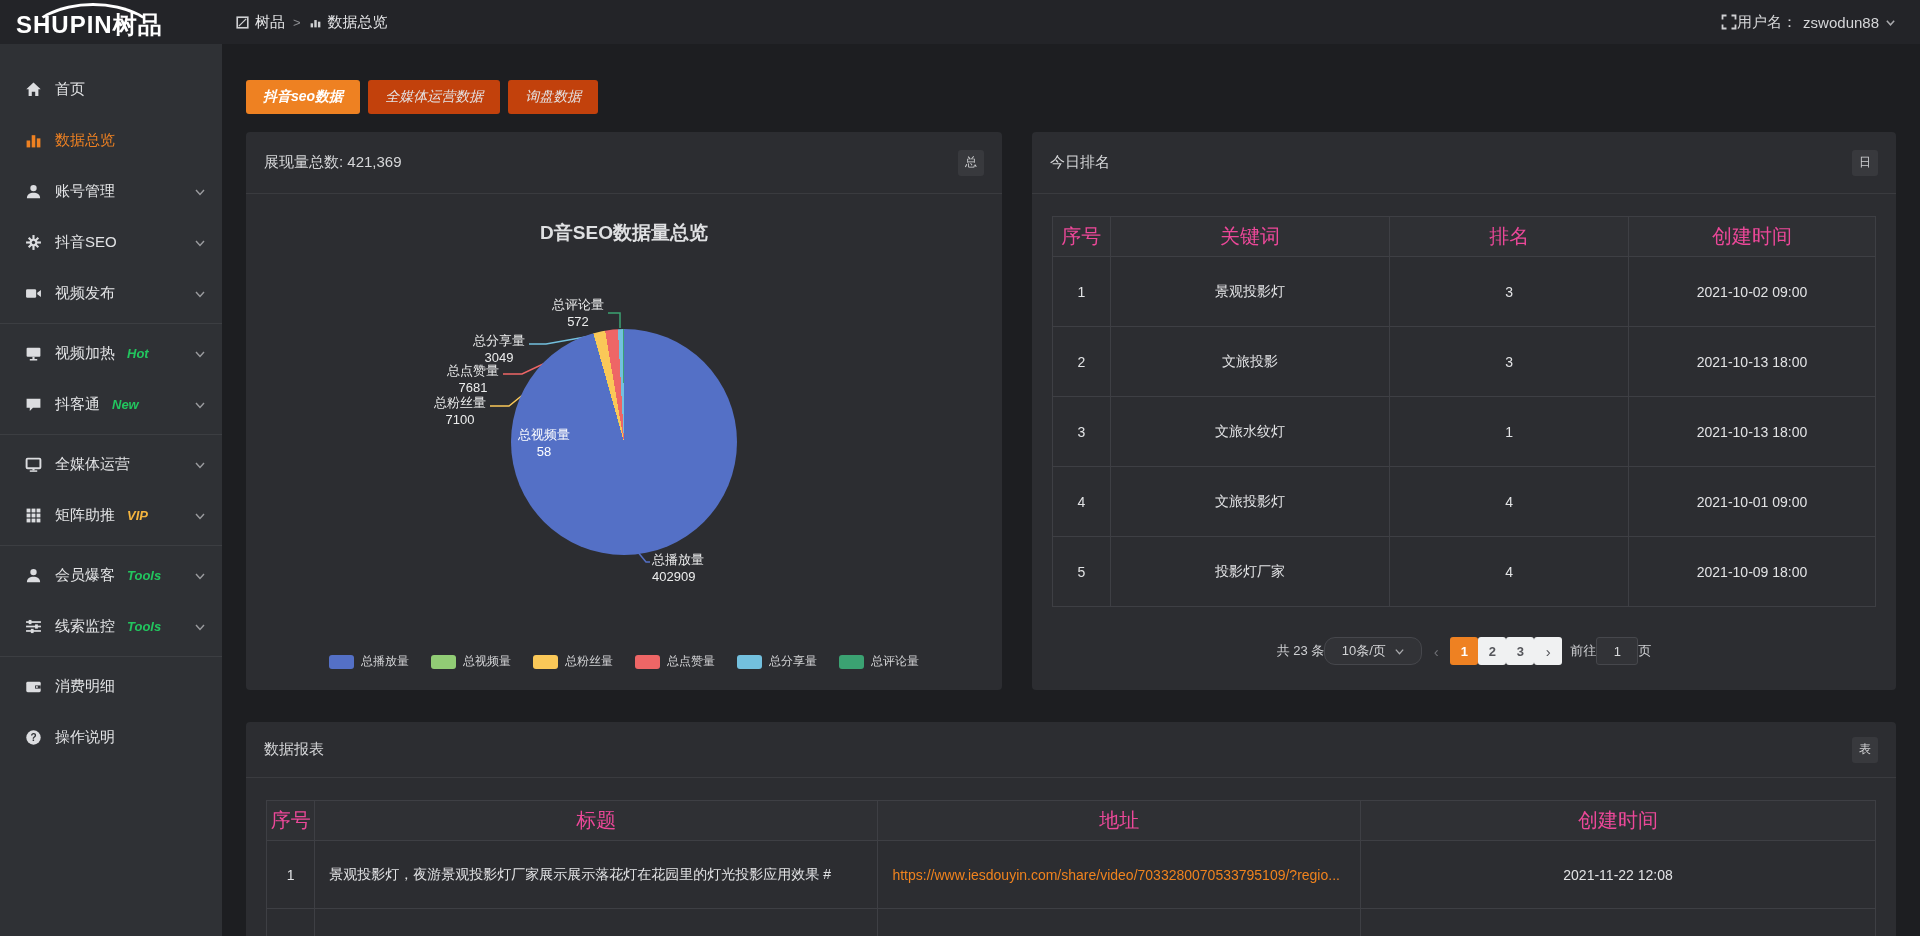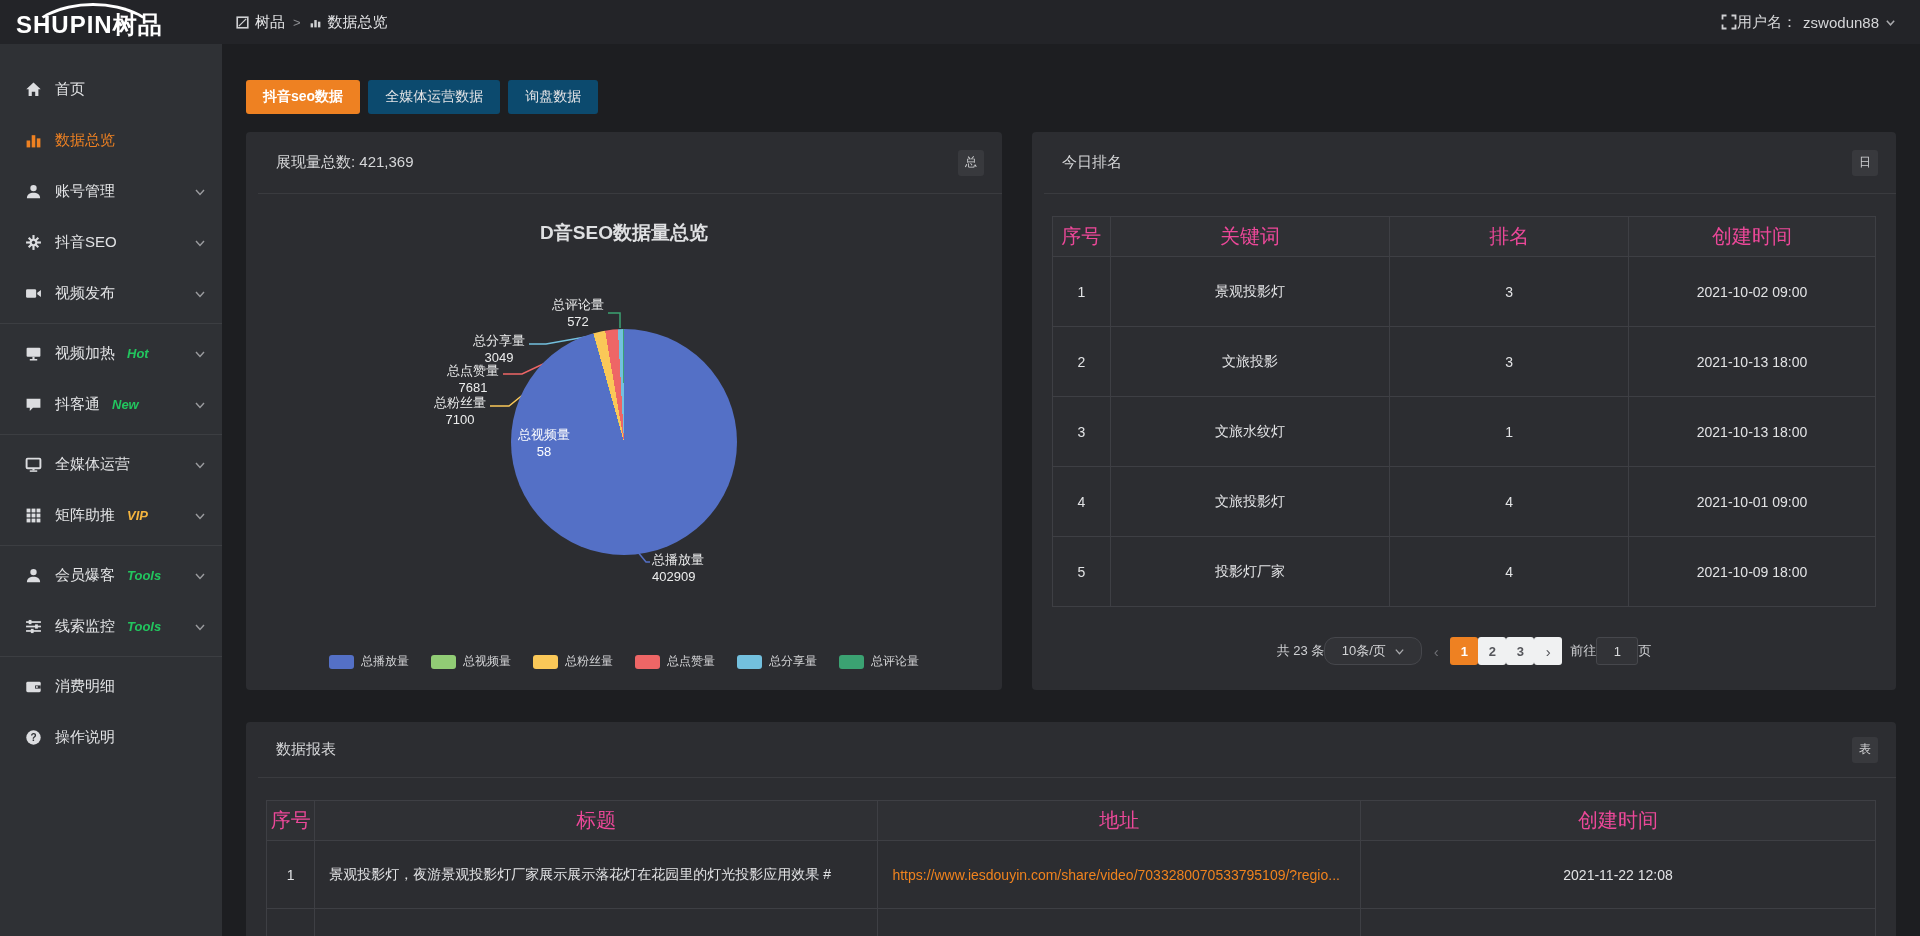--- a/index.html
+++ b/index.html
@@ -30,29 +30,29 @@
     color:#e2e3e5; font-size:15px; cursor:pointer; }
   .side-item .s-icon { width:17px; height:17px; margin-right:13px; color:#dcdde0; flex:0 0 auto; }
   .side-item.active, .side-item.active .s-icon { color:#ee8122; }
   .s-badge { margin-left:12px; font-size:13px; font-weight:700; font-style:italic; }
   .s-badge.red { color:#22c55e; } .s-badge.gold { color:#f5b53f; }
   .s-chev { position:absolute; right:16px; width:12px; height:12px; color:#9b9c9f; }
   .side-div { height:1px; background:#3c3e42; margin:4px 0; }
 
   
   .main { position:absolute; left:222px; top:44px; width:1698px; height:892px; padding:36px 24px 0; }
-  .tabs { display:flex; gap:8px; }
+  .tabs { display:flex; gap:8px;font-style:italic; }
   .tab { height:34px; padding:0 17px; display:flex; align-items:center; font-size:14px;
-    background:#0c4a6e; color:#e4e4e6; border-radius:3px; cursor:pointer; }
+    background:#c2410c; color:#e4e4e6; border-radius:3px; cursor:pointer; }
   .tab.active { background:#ee8122; color:#fff; font-weight:700; }
 
   .panels-row { display:flex; gap:30px; margin-top:18px; }
   .panel { background:#2c2d31; border-radius:4px; position:relative; }
   .panel-head { height:62px; display:flex; align-items:center; padding:0 18px;
-    border-bottom:1px solid #3a3b3f; font-size:15px; color:#d6d7d9;margin-left:12px; }
+    border-bottom:1px solid #3a3b3f; font-size:15px; color:#d6d7d9; }
   .mini-badge { margin-left:auto; width:26px; height:26px; background:#38393d; border-radius:3px;
     display:flex; align-items:center; justify-content:center; font-size:12px; color:#cfd0d2; cursor:pointer; }
 
   
   .overview-panel { width:756px; height:558px; }
   .overview-body { position:relative; width:756px; height:496px; }
   .chart-title { position:absolute; left:0; right:0; top:26px; text-align:center;
     font-size:19px; font-weight:600; color:#dfe0e2; }
   .pie { position:absolute; left:265px; top:135px; width:226px; height:226px; border-radius:50%; }
   .pie-label { position:absolute; font-size:13px; line-height:17px; color:#eceded; text-align:center; }

